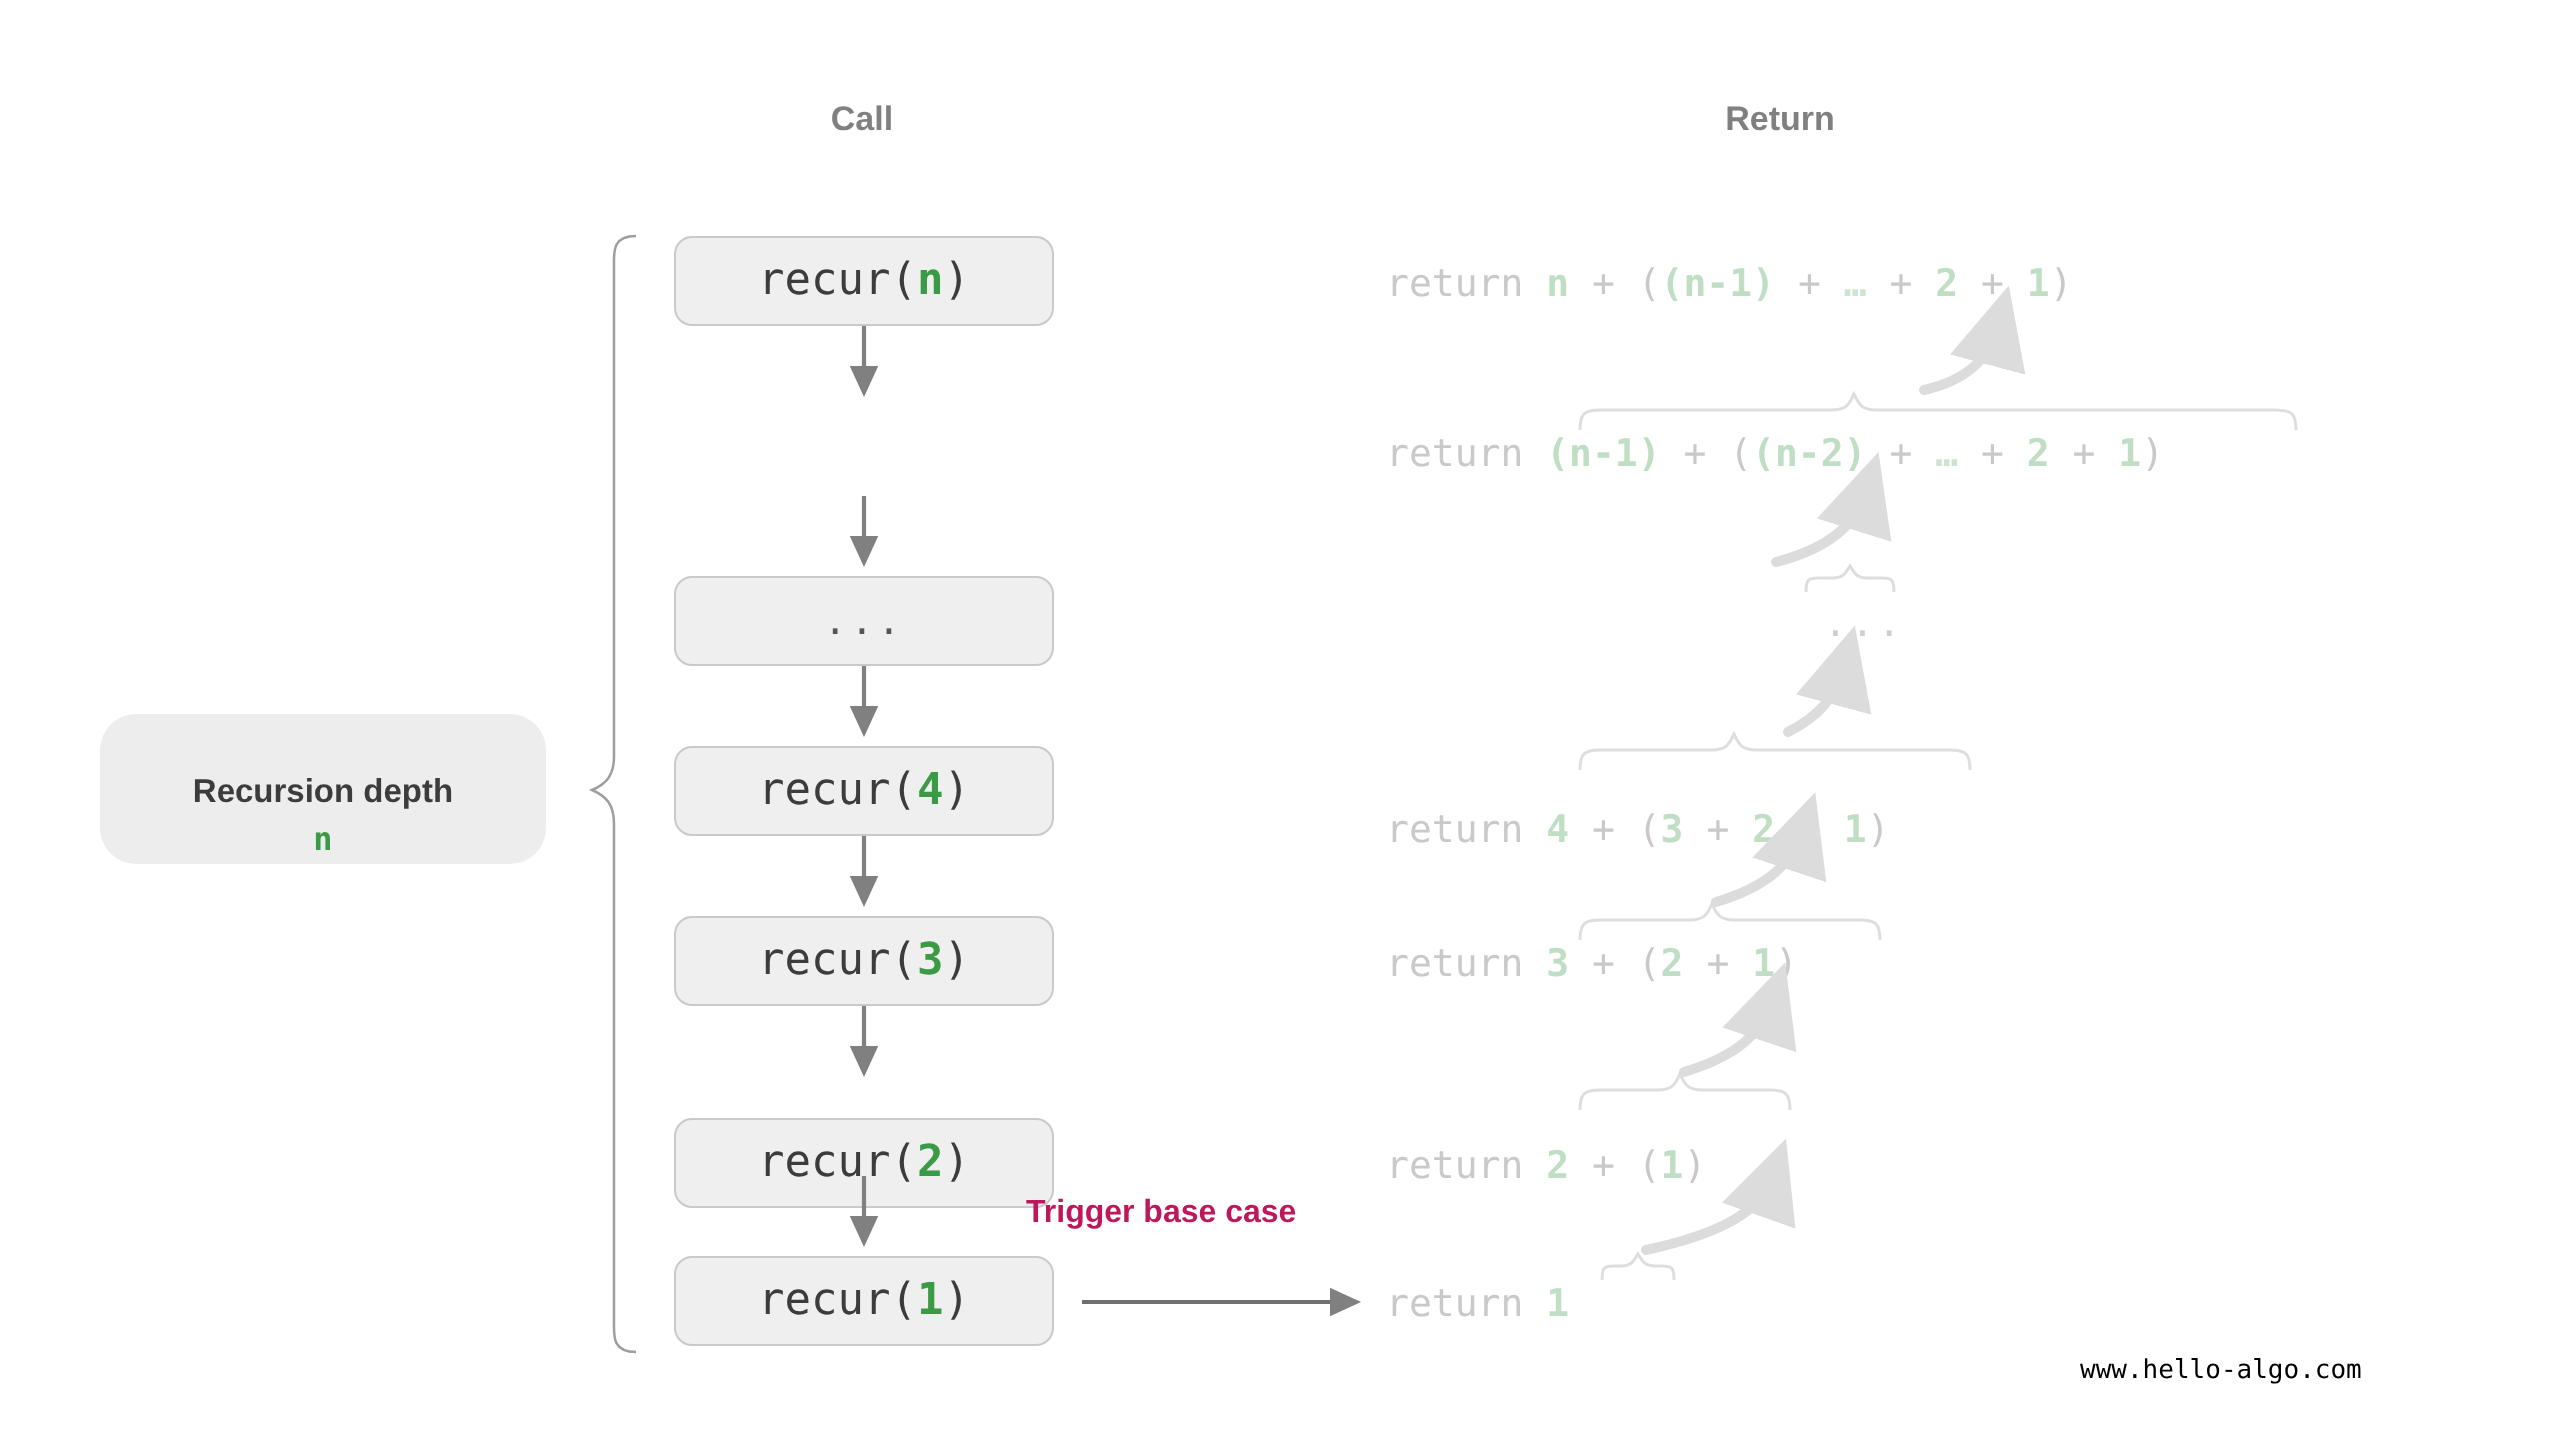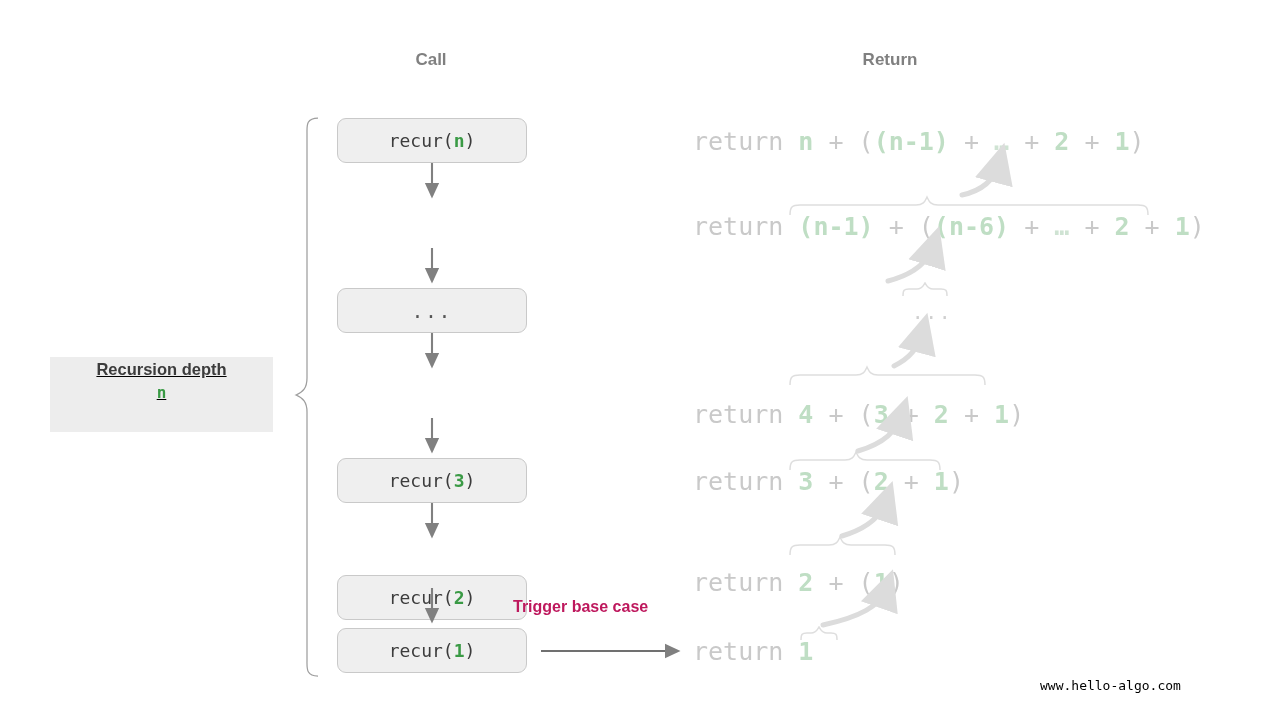--- a/index.html
+++ b/index.html
@@ -27,50 +27,49 @@
   
   .call-box{
     position:absolute;
     left:337px;width:190px;height:45px;
     background:#efefef;
     border:1.4px solid #c9c9c9;
     border-radius:9px;
     box-sizing:border-box;
     display:flex;align-items:center;justify-content:center;
     font-family:"DejaVu Sans Mono", monospace;
-    font-size:18px;
+    font-size:22px;
     color:#3c3c3c;
     letter-spacing:0px;
   }
   .call-box .grn{color:#3a9a45;font-weight:bold;}
   .call-box.dots{font-size:19px;color:#555;letter-spacing:2px;}
 
   
   #depth-box{
     position:absolute;left:50px;top:357px;width:223px;height:75px;
-    background:#ededed;border-radius:0;
-    display:flex;flex-direction:column;align-items:center;justify-content:flex-start;
+    background:#ededed;border-radius:18px;
+    display:flex;flex-direction:column;align-items:center;justify-content:flex-end;
     box-sizing:border-box;
-    text-decoration:underline;
   }
   #depth-title{
     font-family:"Liberation Sans", sans-serif;
     font-size:16.5px;font-weight:bold;color:#3c3c3c;line-height:24px;
   }
   #depth-value{
     font-family:"DejaVu Sans Mono", monospace;
     font-size:16px;font-weight:bold;color:#3a9a45;line-height:24px;
   }
 
   
   .ret-line{
     position:absolute;
     left:693px;
     font-family:"DejaVu Sans Mono", monospace;
-    font-size:25px;
+    font-size:19px;
     color:#c3c3c3;
     white-space:pre;
     line-height:22px;
   }
   .ret-line .g{color:#bfdec4;font-weight:bold;}
   .ret-line .p{color:#c9c9c9;}
   .ret-line .el{color:#cfe3d3;font-weight:bold;}
   .ret-dots{
     position:absolute;
     font-family:"DejaVu Sans Mono", monospace;
@@ -107,33 +106,36 @@
     <div id="depth-title">Recursion depth</div>
     <div id="depth-value">n</div>
   </div>
 
   <div class="call-box" style="top:118px">
     <span><span>recur(</span><span class="grn">n</span><span>)</span></span>
   </div>
   <div class="call-box dots" style="top:288px">
     <span>...</span>
   </div>
+  <div class="call-box" style="top:373px">
+    <span><span>recur(</span><span class="grn">4</span><span>)</span></span>
+  </div>
   <div class="call-box" style="top:458px">
     <span><span>recur(</span><span class="grn">3</span><span>)</span></span>
   </div>
-  <div class="call-box" style="top:575px">
+  <div class="call-box" style="top:559px">
     <span><span>recur(</span><span class="grn">2</span><span>)</span></span>
   </div>
   <div class="call-box" style="top:628px">
     <span><span>recur(</span><span class="grn">1</span><span>)</span></span>
   </div>
 
   <div class="ret-line" style="top:131px"><span class="p">return </span><span class="g">n</span><span class="p"> + (</span><span class="g">(n-1)</span><span class="p"> + </span><span class="el">…</span><span class="p"> + </span><span class="g">2</span><span class="p"> + </span><span class="g">1</span><span class="p">)</span></div>
 
-  <div class="ret-line" style="top:216px"><span class="p">return </span><span class="g">(n-1)</span><span class="p"> + (</span><span class="g">(n-6)</span><span class="p"> + </span><span class="el">…</span><span class="p"> + </span><span class="g">2</span><span class="p"> + </span><span class="g">1</span><span class="p">)</span></div>
+  <div class="ret-line" style="top:216px"><span class="p">return </span><span class="g">(n-1)</span><span class="p"> + (</span><span class="g">(n-2)</span><span class="p"> + </span><span class="el">…</span><span class="p"> + </span><span class="g">2</span><span class="p"> + </span><span class="g">1</span><span class="p">)</span></div>
 
   <div class="ret-dots" style="left:912px;top:301px">...</div>
 
   <div class="ret-line" style="top:404px"><span class="p">return </span><span class="g">4</span><span class="p"> + (</span><span class="g">3</span><span class="p"> + </span><span class="g">2</span><span class="p"> + </span><span class="g">1</span><span class="p">)</span></div>
 
   <div class="ret-line" style="top:471px"><span class="p">return </span><span class="g">3</span><span class="p"> + (</span><span class="g">2</span><span class="p"> + </span><span class="g">1</span><span class="p">)</span></div>
 
   <div class="ret-line" style="top:572px"><span class="p">return </span><span class="g">2</span><span class="p"> + (</span><span class="g">1</span><span class="p">)</span></div>
 
   <div class="ret-line" style="top:641px"><span class="p">return </span><span class="g">1</span></div>

